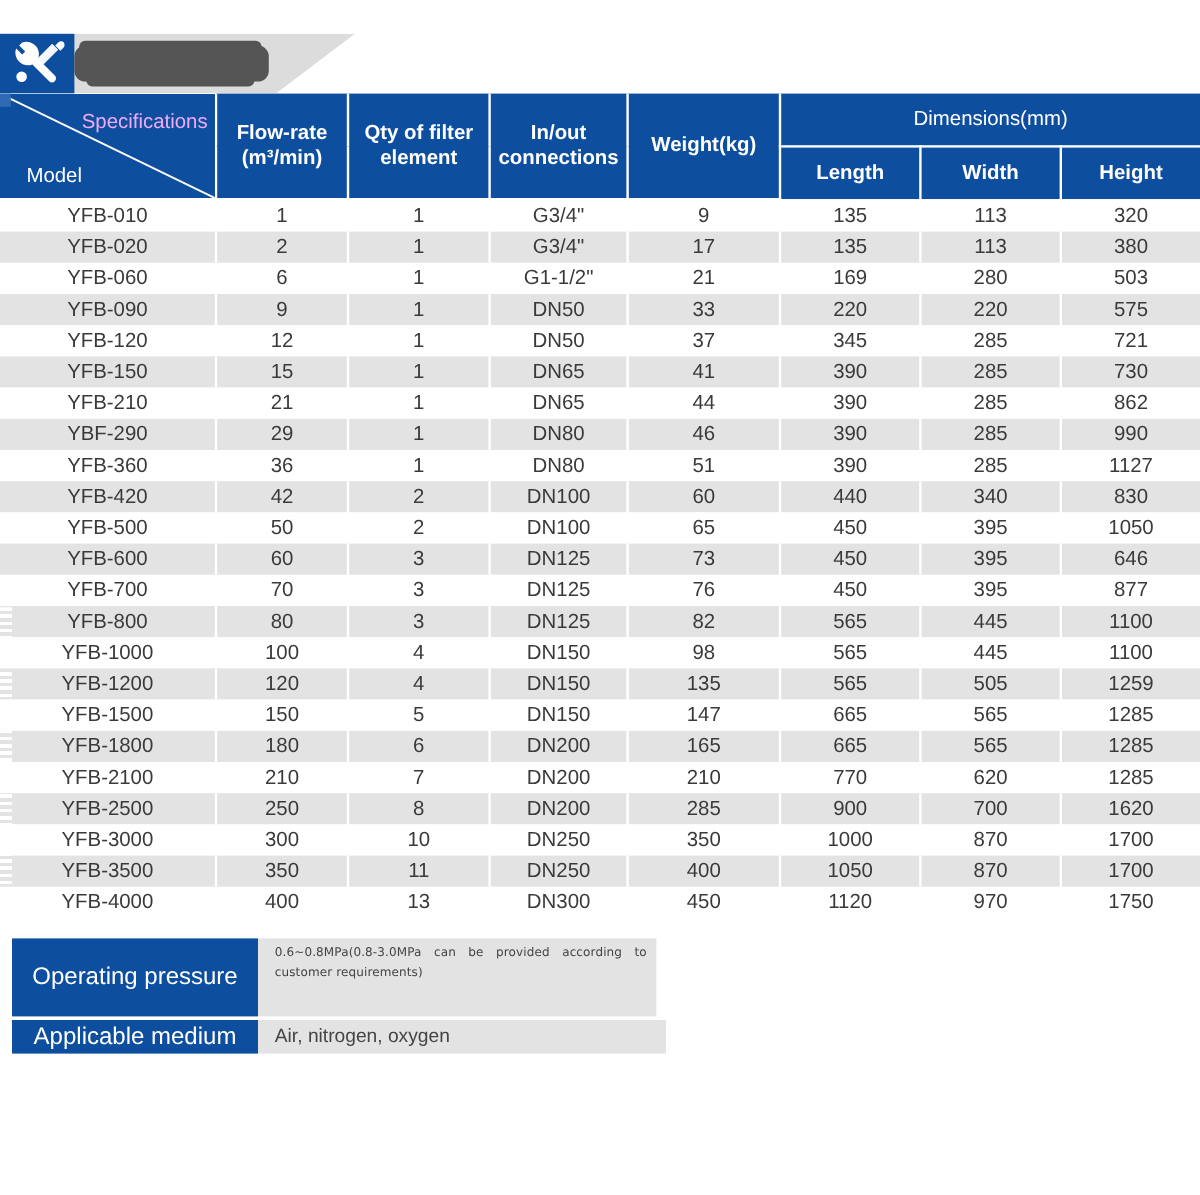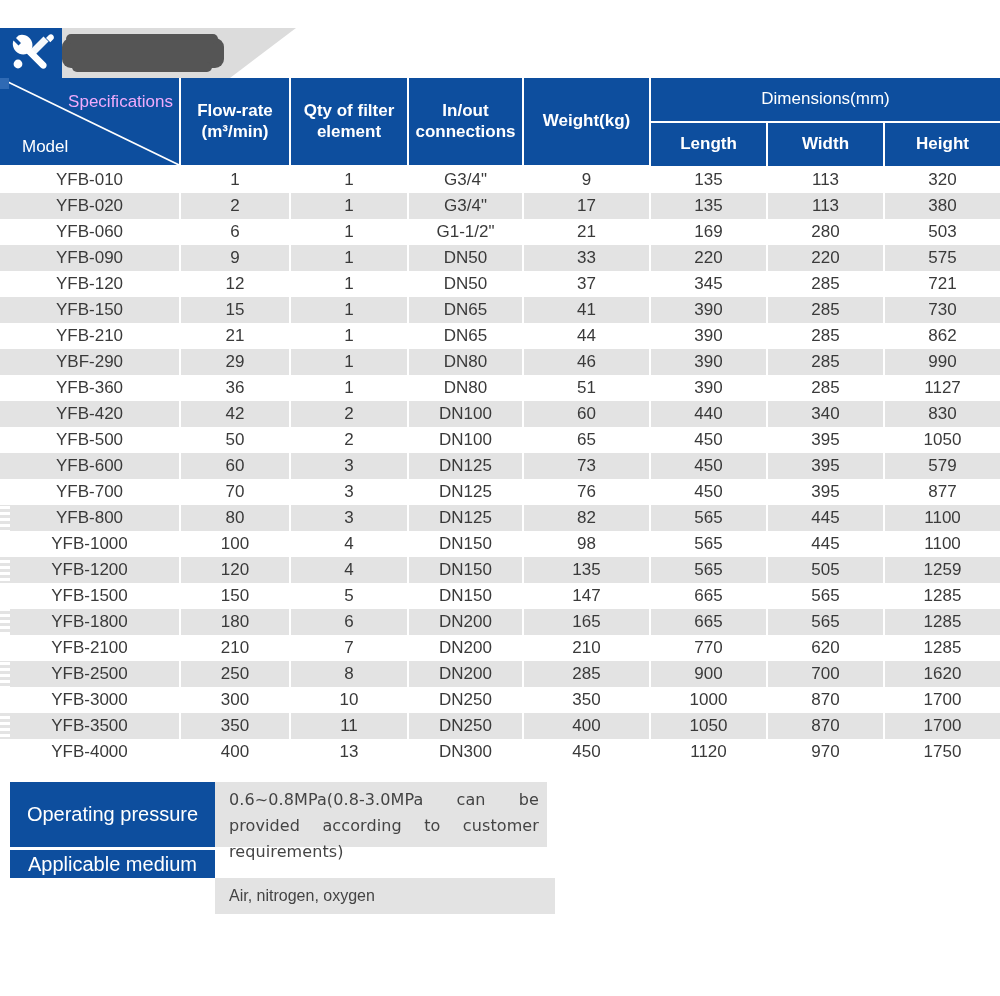--- a/index.html
+++ b/index.html
@@ -134,35 +134,35 @@
     line-height:1.62;
     box-sizing:border-box;
   }
   .row-pressure .spec-label{height:65px;}
   .row-pressure .spec-val{
     width:332px;flex:0 0 332px;height:65px;
     background:#e3e3e3;
     text-align:justify;
     text-align-last:left;
     font-family:"DejaVu Sans", sans-serif;
-    font-size:16px;
+    font-size:10px;
     letter-spacing:0.1px;
     padding-top:5px;
   }
   .row-temp .spec-label{height:28px;}
   .row-temp .spec-val{
     width:195px;flex:0 0 195px;height:28px;
     background:#ffffff;display:flex;align-items:center;
     padding-top:0;padding-bottom:0;
   }
   .row-medium .spec-label{height:28px;}
   .row-medium .spec-val{
-    width:340px;flex:0 0 340px;height:36px;
+    width:340px;flex:0 0 340px;height:28px;
     background:#e3e3e3;display:flex;align-items:center;
-    padding-top:0;padding-bottom:0;margin-top:28px;
+    padding-top:0;padding-bottom:0;
   }
 </style>
 </head>
 <body>
 
 <div class="banner-wrap">
   <div class="banner-bg"></div>
   <div class="banner-badge"></div>
   <svg class="banner-icon" viewBox="0 0 46 38">
     <g fill="#ffffff">
@@ -331,21 +331,21 @@
         <td class="last">1050</td>
       </tr>
       <tr class="alt">
         <td>YFB-600</td>
         <td>60</td>
         <td>3</td>
         <td>DN125</td>
         <td>73</td>
         <td>450</td>
         <td>395</td>
-        <td class="last">579</td>
+        <td class="last">646</td>
       </tr>
       <tr>
         <td>YFB-700</td>
         <td>70</td>
         <td>3</td>
         <td>DN125</td>
         <td>76</td>
         <td>450</td>
         <td>395</td>
         <td class="last">877</td>

